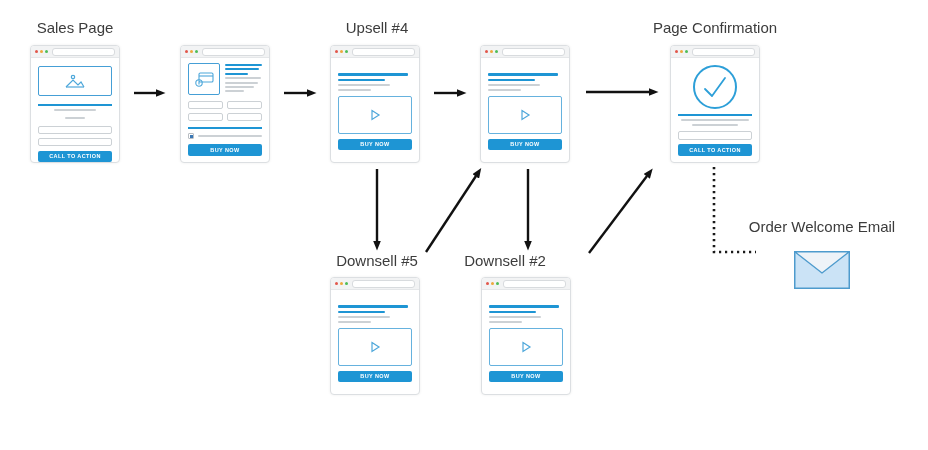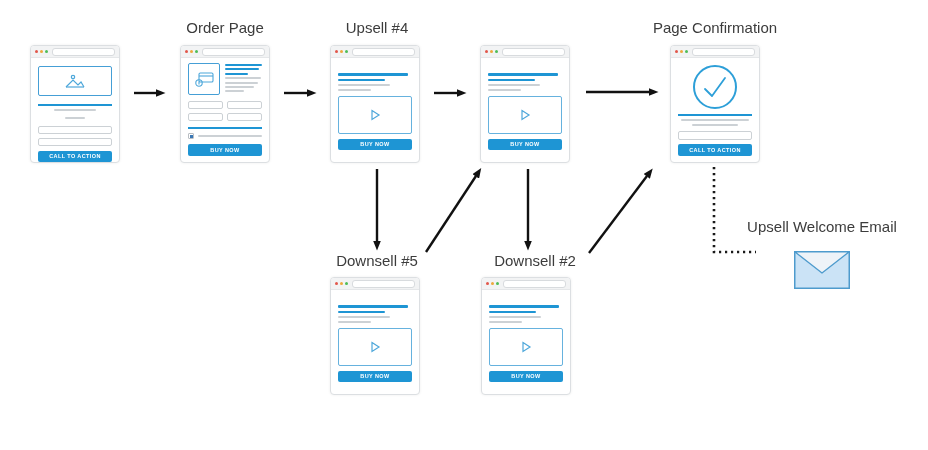--- a/index.html
+++ b/index.html
@@ -35,26 +35,26 @@
        align-items:center;justify-content:center;box-sizing:border-box;}
   .chk-in{width:3px;height:3px;background:#3a78b5;display:block;}
   svg{display:block;}
   .overlay{position:absolute;left:0;top:0;pointer-events:none;}
 </style>
 </head>
 <body>
 
 <div id="canvas">
 
-  <div class="lbl" style="left:150px;top:19px;width:150px">Order Page</div>
+  <div class="lbl" style="left:0px;top:19px;width:150px">Sales Page</div>
   <div class="lbl" style="left:302px;top:19px;width:150px">Upsell #4</div>
   <div class="lbl" style="left:640px;top:19px;width:150px">Page Confirmation</div>
   <div class="lbl" style="left:302px;top:252px;width:150px">Downsell #5</div>
-  <div class="lbl" style="left:460px;top:252px;width:150px">Downsell #2</div>
-  <div class="lbl" style="left:737px;top:218px;width:170px">Upsell Welcome Email</div>
+  <div class="lbl" style="left:430px;top:252px;width:150px">Downsell #2</div>
+  <div class="lbl" style="left:737px;top:218px;width:170px">Order Welcome Email</div>
 
   <div class="win" style="left:30px;top:45px">
     <div class="bar">
       <span class="dots">
         <span class="dot r"></span>
         <span class="dot y"></span>
         <span class="dot g"></span>
       </span>
       <span class="addr"></span>
     </div>

